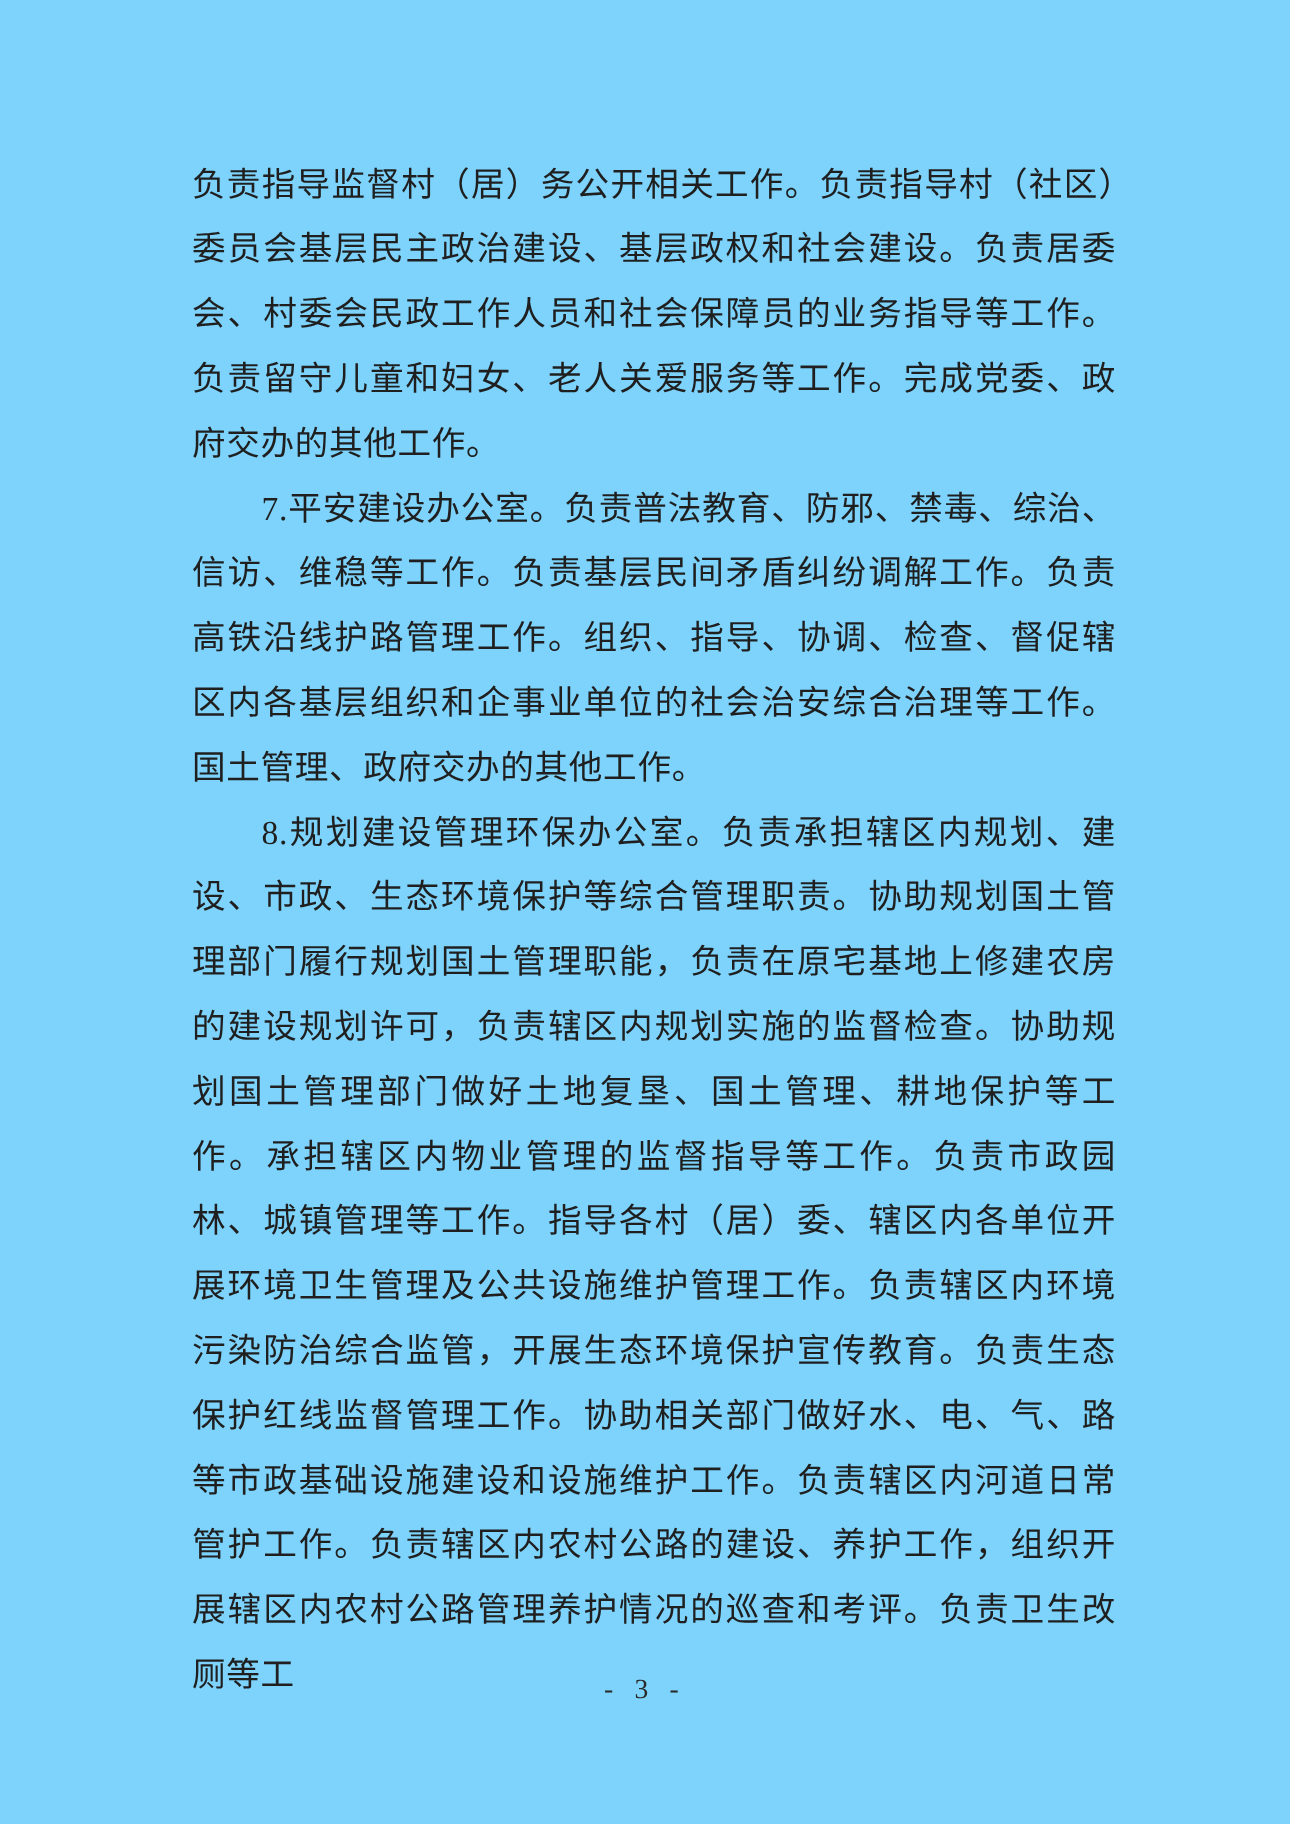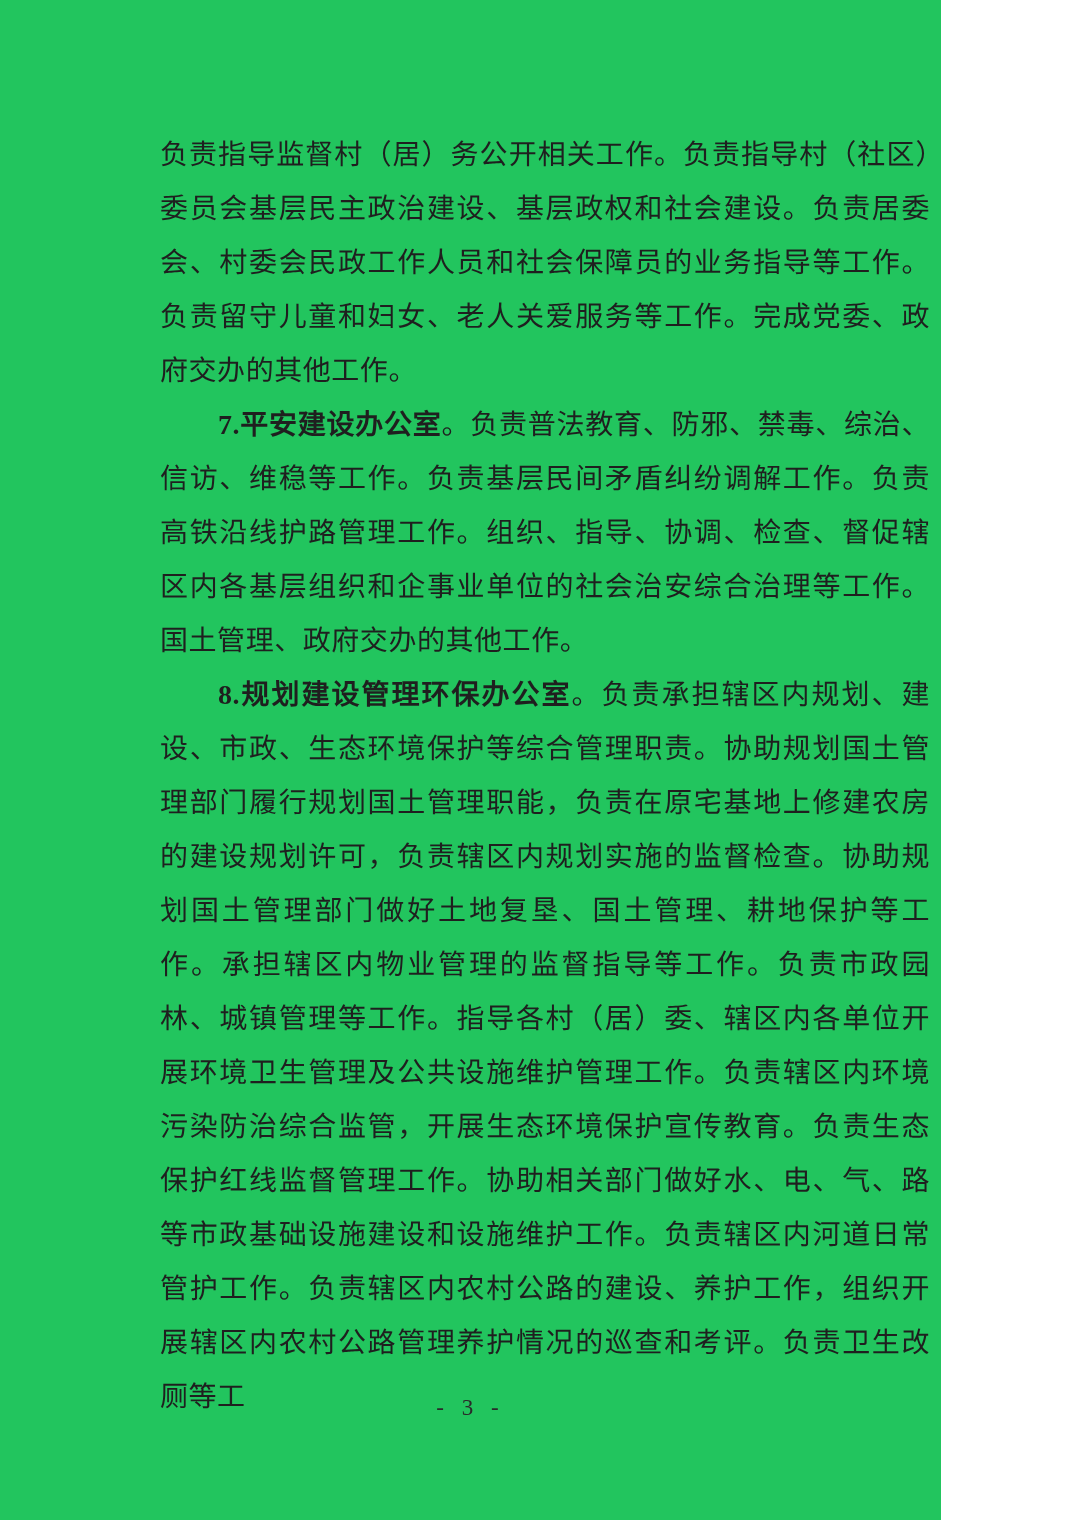--- a/index.html
+++ b/index.html
@@ -2,23 +2,23 @@
 <html lang="zh-CN"><head>
 <meta charset="utf-8">
 <style>
   html, body {
     margin: 0;
     padding: 0;
     background: #ffffff;
   }
   .page {
     position: relative;
-    width: 941px;
+    width: 1075px;
     height: 1520px;
-    background: #22c55e;
+    background: #7dd3fc;
     overflow: hidden;
     font-family: "Liberation Serif", "DejaVu Serif", serif;
   }
   .content {
     position: absolute;
     left: 160px;
     top: 128px;
     width: 770px;
     font-size: 28px;
     line-height: 54px;
@@ -29,21 +29,21 @@
     overflow-wrap: break-word;
   }
   .content p {
     margin: 0;
     padding: 0;
   }
   .content p.indent {
     text-indent: 58px;
   }
   .content .lead {
-    font-weight: bold;
+    font-weight: normal;
   }
   .footer {
     position: absolute;
     left: 0;
     top: 1392px;
     width: 100%;
     text-align: center;
     font-size: 23px;
     line-height: 32px;
     color: #2a2a2a;

